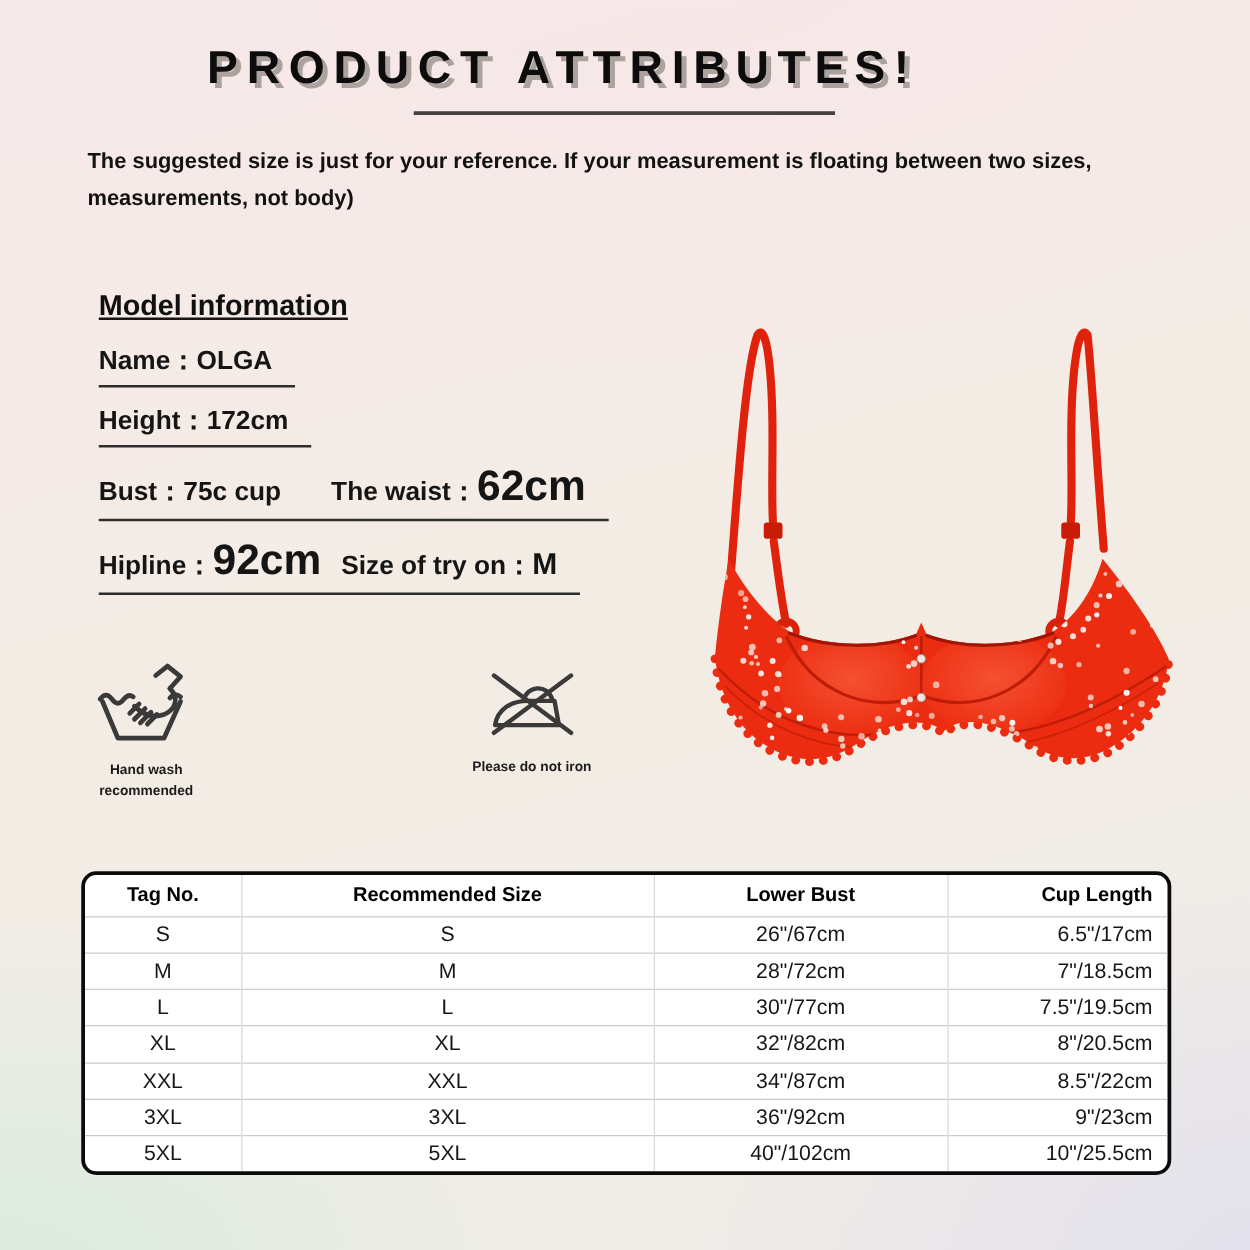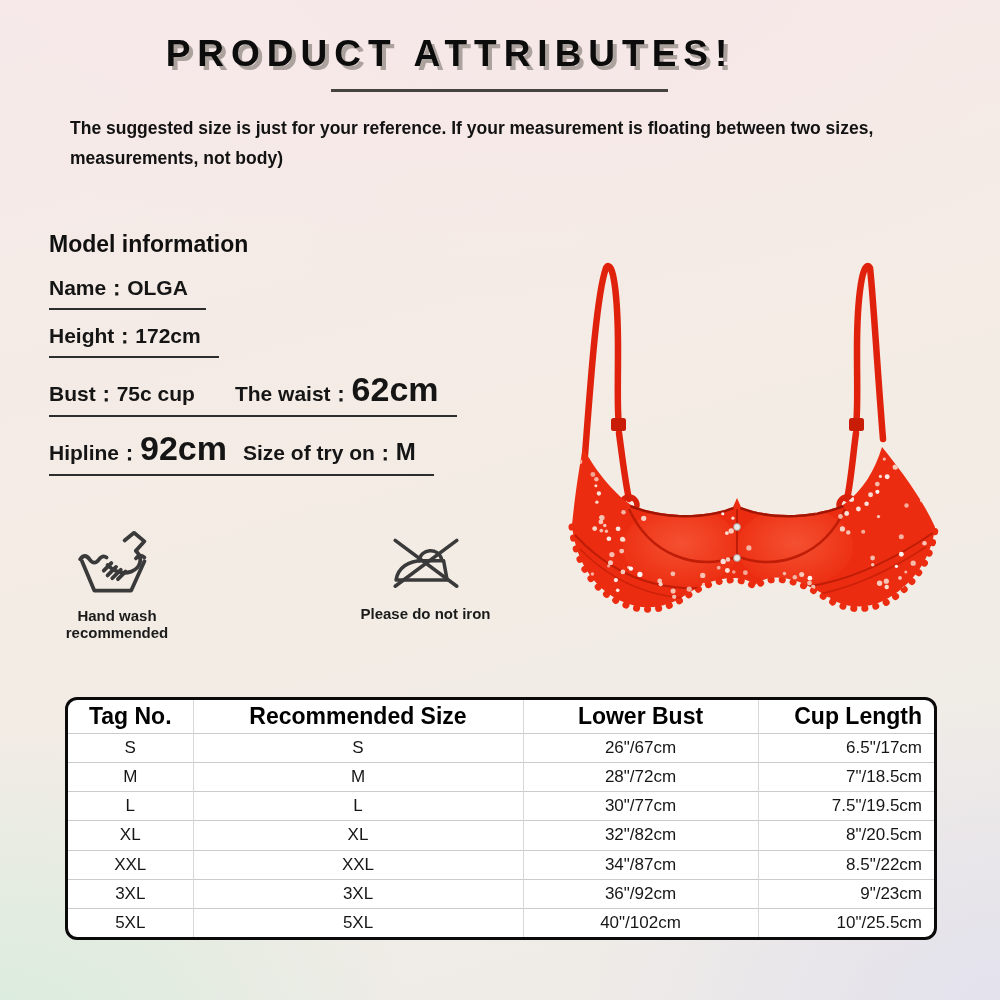--- a/index.html
+++ b/index.html
@@ -17,42 +17,42 @@
   .title{
     top:33px;left:0;width:900px;text-align:center;
     font-size:37px;font-weight:900;letter-spacing:7px;color:#0c0c0c;
     text-shadow:4px 4px 0 rgba(122,115,109,.6);
   }
   .title-rule{top:89px;left:331px;width:337px;height:3px;background:#45423f;}
   
   .notice{top:114px;left:70px;width:860px;
     font-size:17.5px;font-weight:bold;line-height:29.5px;color:#121212;}
   
-  .model{top:231px;left:49px;}
+  .model{top:231px;left:79px;text-decoration:underline;}
   .model h2{margin:0 0 16px 0;font-size:23px;font-weight:bold;color:#101010;}
   .mrow{margin:0 0 12px 0;font-size:21px;font-weight:bold;}
   .mline{display:inline-block;border-bottom:2px solid #2d2d2d;padding:0 18px 6px 0;}
   .bigv{font-size:34px;font-weight:800;}
   .midv{font-size:24px;font-weight:800;}
   .gap40{display:inline-block;width:40px;}
   .gap16{display:inline-block;width:16px;}
   
   .care{top:530px;left:0;width:520px;height:120px;}
   .care-item{position:absolute;text-align:center;}
-  .care-label{font-size:15px;font-weight:bold;line-height:17px;color:#1b1b1b;margin-top:3px;}
+  .care-label{font-size:11px;font-weight:bold;line-height:17px;color:#1b1b1b;margin-top:3px;}
   .ci-hand{left:58px;top:0;width:118px;}
   .ci-temp{left:193px;top:2px;width:142px;}
   .ci-iron{left:348px;top:4px;width:155px;}
   
   .sizebox{
     top:697px;left:65px;width:872px;height:243px;background:#fff;
     border:3px solid #0a0a0a;border-radius:12px;box-sizing:border-box;overflow:hidden;
   }
   table.size{border-collapse:collapse;width:100%;height:100%;table-layout:fixed;}
-  table.size th{font-size:23px;font-weight:bold;color:#000;height:33px;}
+  table.size th{font-size:16px;font-weight:bold;color:#000;height:33px;}
   table.size td{font-size:17px;color:#161616;height:25px;}
   table.size td,table.size th{text-align:center;padding:0;}
   table.size td.c4,table.size th.c4{text-align:right;padding-right:12px;}
   table.size tbody td{border-top:1px solid #cbcbcb;}
   table.size td.c2,table.size th.c2,
   table.size td.c3,table.size th.c3,
   table.size td.c4,table.size th.c4{border-left:1px solid #d8d8d8;}
   svg text{font-family:"Liberation Sans","DejaVu Sans",sans-serif;}
 </style>
 </head>

